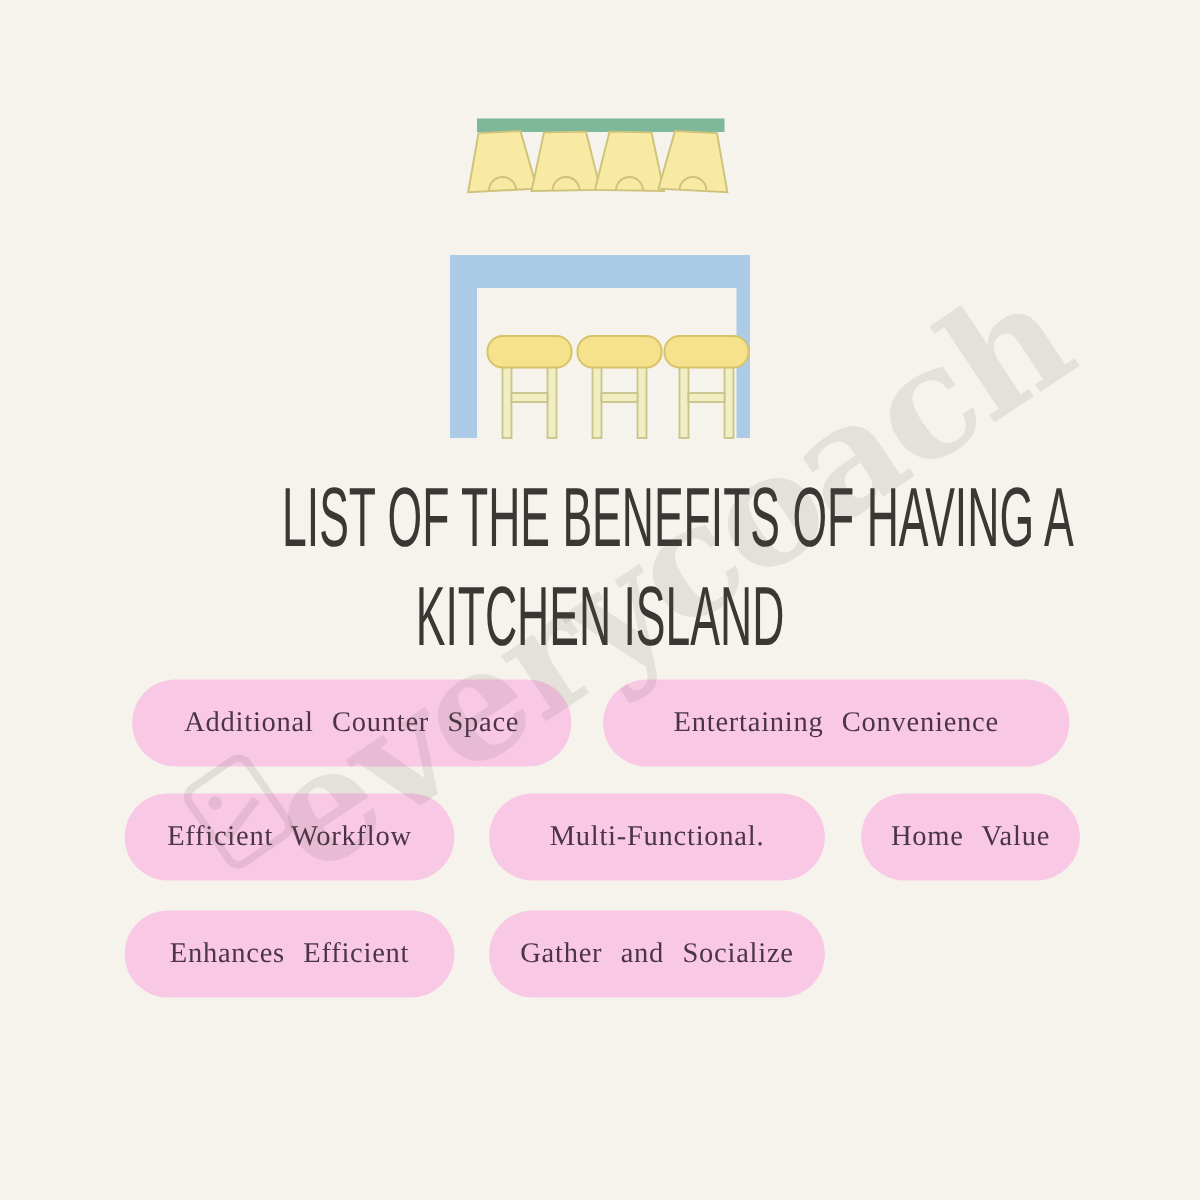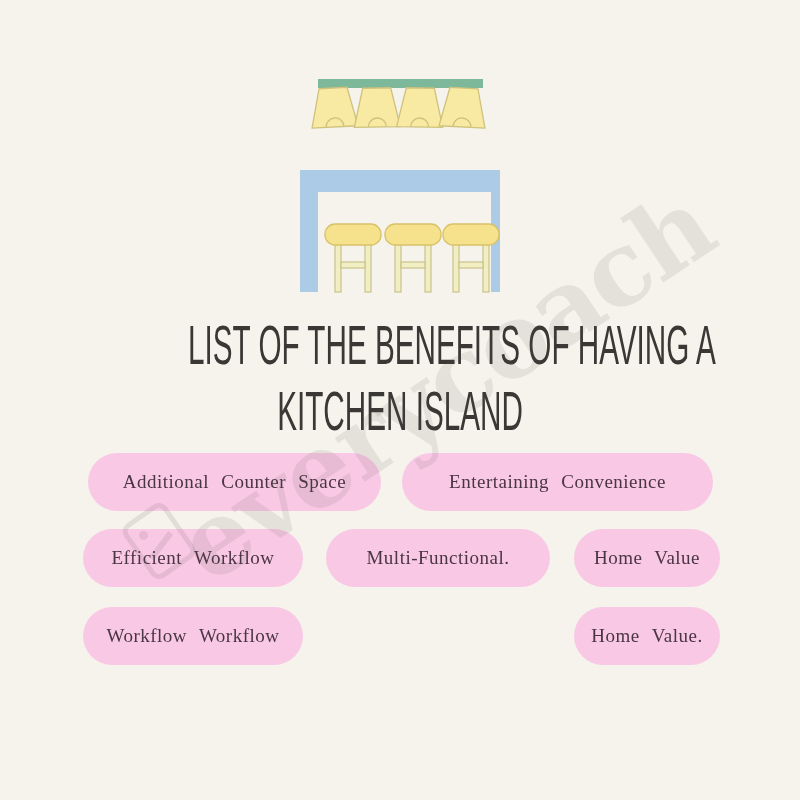--- a/index.html
+++ b/index.html
@@ -159,24 +159,24 @@
     <span>Efficient Workflow</span>
   </div>
   <div class="pill p4">
     <span>Multi-Functional.</span>
   </div>
   <div class="pill p5">
     <span>Home Value</span>
   </div>
 
   <div class="pill p6">
-    <span>Workflow Workflow</span>
+    <span>Enhances Efficient</span>
   </div>
-  <div class="pill p8">
-    <span>Home Value.</span>
+  <div class="pill p7">
+    <span>Gather and Socialize</span>
   </div>
 
   <div class="wm-icon">
     <span class="dot"></span>
     <span class="slash"></span>
   </div>
   <div class="wm-text">everycoach</div>
 
 </div>
 

